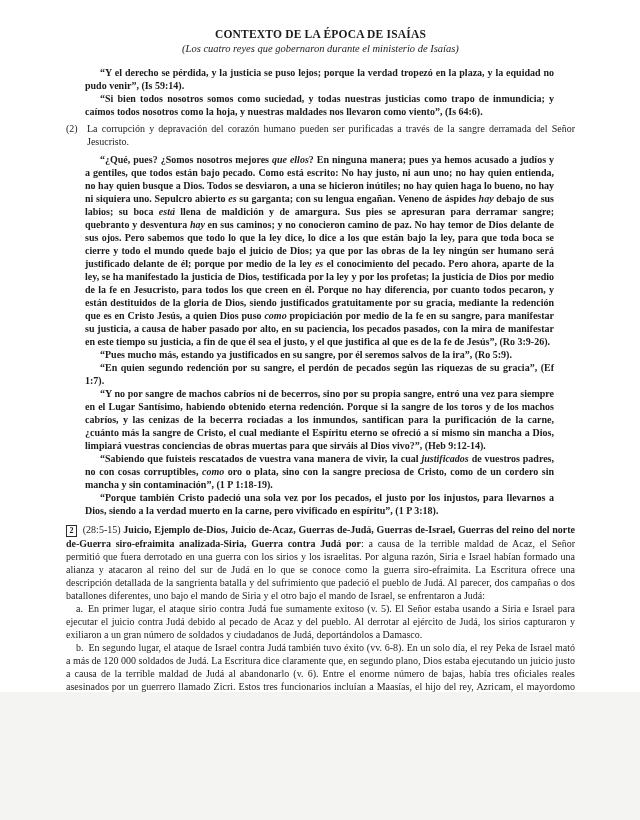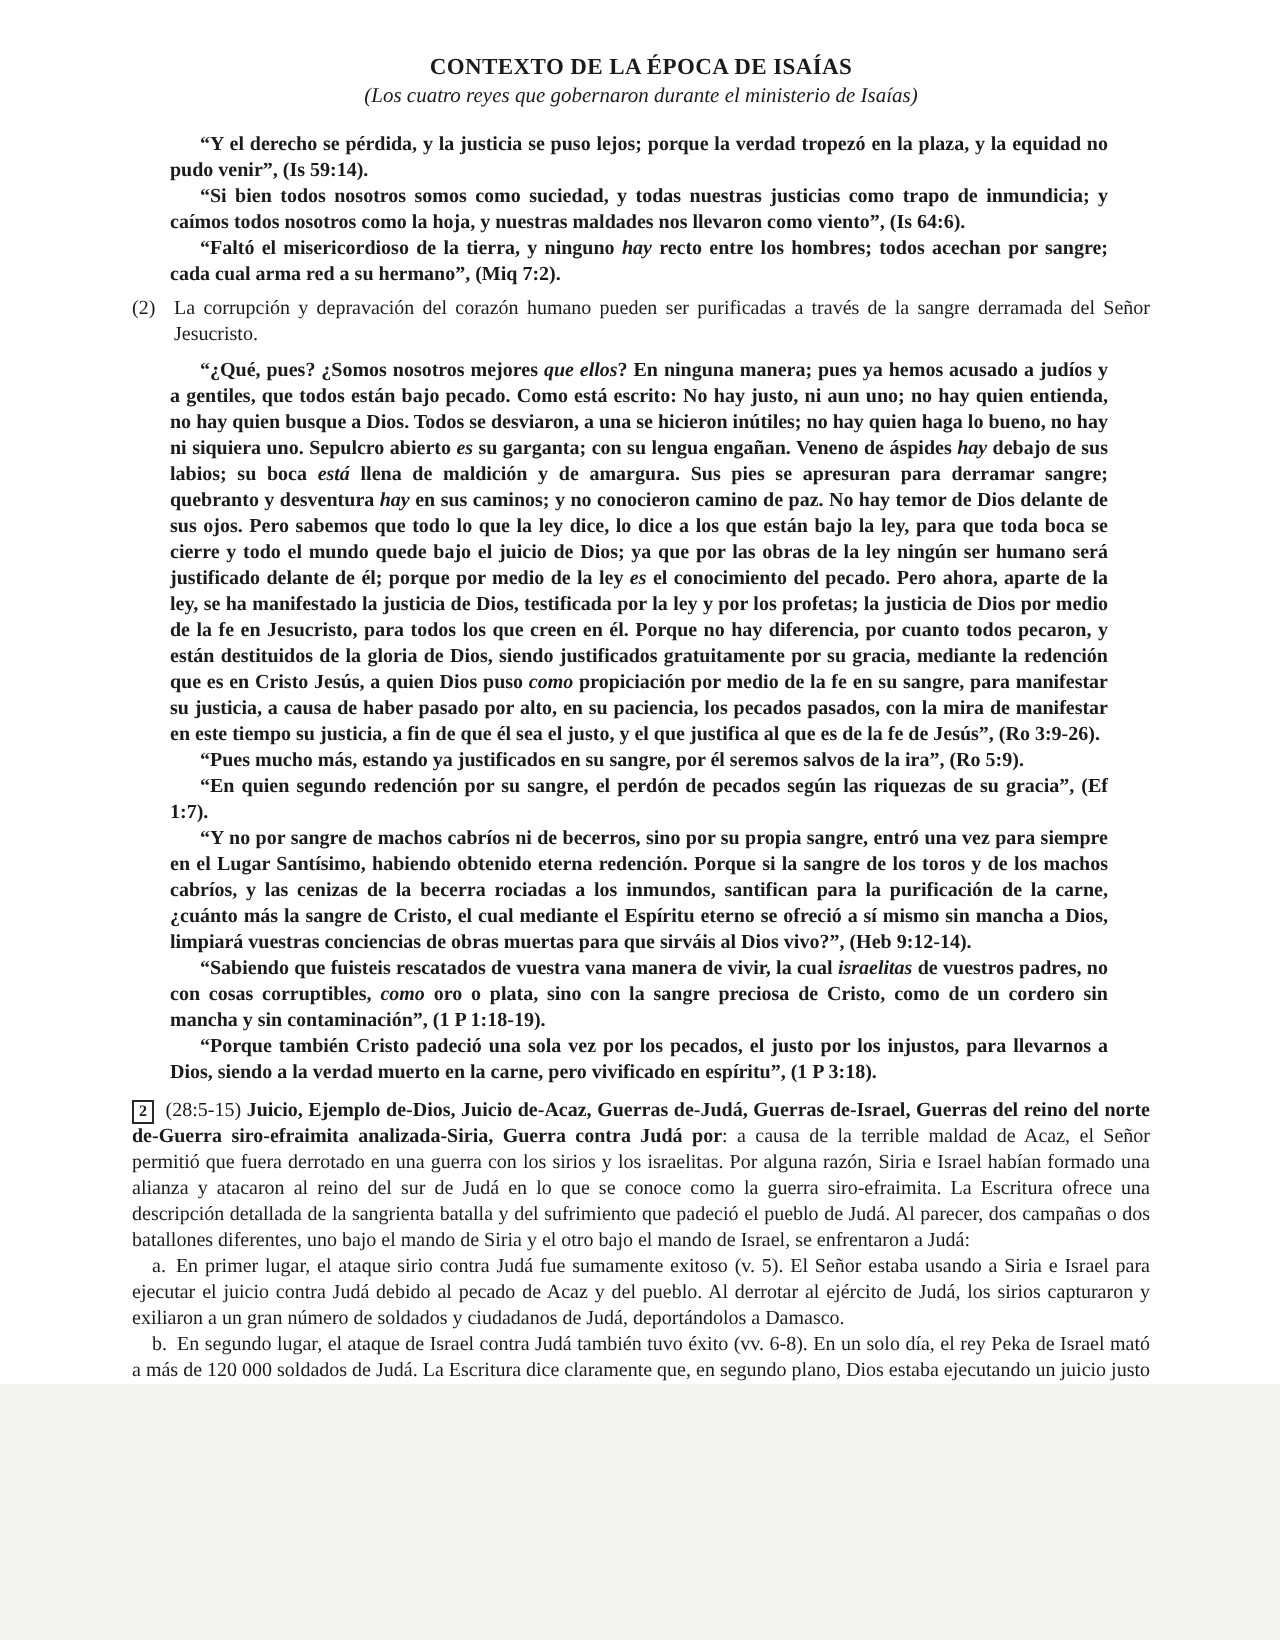--- a/index.html
+++ b/index.html
@@ -89,27 +89,26 @@
 
 <div class="page">
   <div class="content">
     <div class="title-block">
       <div class="doc-title">CONTEXTO DE LA ÉPOCA DE ISAÍAS</div>
       <div class="doc-subtitle">(Los cuatro reyes que gobernaron durante el ministerio de Isaías)</div>
     </div>
     <div id="doc-body">
         <p class="para quote">“Y el derecho se pérdida, y la justicia se puso lejos; porque la verdad tropezó en la plaza, y la equidad no pudo venir”, (Is 59:14).</p>
         <p class="para quote">“Si bien todos nosotros somos como suciedad, y todas nuestras justicias como trapo de inmundicia; y caímos todos nosotros como la hoja, y nuestras maldades nos llevaron como viento”, (Is 64:6).</p>
-        <p class="para quote">“Faltó el misericordioso de la tierra, y ninguno <i>hay</i> recto entre los hombres; todos acechan por sangre; cada cual arma red a su hermano”, (Miq 7:2).</p>
         <p class="para numbered"><span class="num-label">(2)</span>La corrupción y depravación del corazón humano pueden ser purificadas a través de la sangre derramada del Señor Jesucristo.</p>
         <p class="para quote">“¿Qué, pues? ¿Somos nosotros mejores <i>que ellos</i>? En ninguna manera; pues ya hemos acusado a judíos y a gentiles, que todos están bajo pecado. Como está escrito: No hay justo, ni aun uno; no hay quien entienda, no hay quien busque a Dios. Todos se desviaron, a una se hicieron inútiles; no hay quien haga lo bueno, no hay ni siquiera uno. Sepulcro abierto <i>es</i> su garganta; con su lengua engañan. Veneno de áspides <i>hay</i> debajo de sus labios; su boca <i>está</i> llena de maldición y de amargura. Sus pies se apresuran para derramar sangre; quebranto y desventura <i>hay</i> en sus caminos; y no conocieron camino de paz. No hay temor de Dios delante de sus ojos. Pero sabemos que todo lo que la ley dice, lo dice a los que están bajo la ley, para que toda boca se cierre y todo el mundo quede bajo el juicio de Dios; ya que por las obras de la ley ningún ser humano será justificado delante de él; porque por medio de la ley <i>es</i> el conocimiento del pecado. Pero ahora, aparte de la ley, se ha manifestado la justicia de Dios, testificada por la ley y por los profetas; la justicia de Dios por medio de la fe en Jesucristo, para todos los que creen en él. Porque no hay diferencia, por cuanto todos pecaron, y están destituidos de la gloria de Dios, siendo justificados gratuitamente por su gracia, mediante la redención que es en Cristo Jesús, a quien Dios puso <i>como</i> propiciación por medio de la fe en su sangre, para manifestar su justicia, a causa de haber pasado por alto, en su paciencia, los pecados pasados, con la mira de manifestar en este tiempo su justicia, a fin de que él sea el justo, y el que justifica al que es de la fe de Jesús”, (Ro 3:9-26).</p>
         <p class="para quote">“Pues mucho más, estando ya justificados en su sangre, por él seremos salvos de la ira”, (Ro 5:9).</p>
         <p class="para quote">“En quien segundo redención por su sangre, el perdón de pecados según las riquezas de su gracia”, (Ef 1:7).</p>
         <p class="para quote">“Y no por sangre de machos cabríos ni de becerros, sino por su propia sangre, entró una vez para siempre en el Lugar Santísimo, habiendo obtenido eterna redención. Porque si la sangre de los toros y de los machos cabríos, y las cenizas de la becerra rociadas a los inmundos, santifican para la purificación de la carne, ¿cuánto más la sangre de Cristo, el cual mediante el Espíritu eterno se ofreció a sí mismo sin mancha a Dios, limpiará vuestras conciencias de obras muertas para que sirváis al Dios vivo?”, (Heb 9:12-14).</p>
-        <p class="para quote">“Sabiendo que fuisteis rescatados de vuestra vana manera de vivir, la cual <i>israelitas</i> de vuestros padres, no con cosas corruptibles, <i>como</i> oro o plata, sino con la sangre preciosa de Cristo, como de un cordero sin mancha y sin contaminación”, (1 P 1:18-19).</p>
+        <p class="para quote">“Sabiendo que fuisteis rescatados de vuestra vana manera de vivir, la cual <i>justificados</i> de vuestros padres, no con cosas corruptibles, <i>como</i> oro o plata, sino con la sangre preciosa de Cristo, como de un cordero sin mancha y sin contaminación”, (1 P 1:18-19).</p>
         <p class="para quote">“Porque también Cristo padeció una sola vez por los pecados, el justo por los injustos, para llevarnos a Dios, siendo a la verdad muerto en la carne, pero vivificado en espíritu”, (1 P 3:18).</p>
         <p class="para section"><span class="sec-box">2</span> (28:5-15) <b>Juicio, Ejemplo de-Dios, Juicio de-Acaz, Guerras de-Judá, Guerras de-Israel, Guerras del reino del norte de-Guerra siro-efraimita analizada-Siria, Guerra contra Judá por</b>: a causa de la terrible maldad de Acaz, el Señor permitió que fuera derrotado en una guerra con los sirios y los israelitas. Por alguna razón, Siria e Israel habían formado una alianza y atacaron al reino del sur de Judá en lo que se conoce como la guerra siro-efraimita. La Escritura ofrece una descripción detallada de la sangrienta batalla y del sufrimiento que padeció el pueblo de Judá. Al parecer, dos campañas o dos batallones diferentes, uno bajo el mando de Siria y el otro bajo el mando de Israel, se enfrentaron a Judá:</p>
         <p class="para sub-item"><span>a.</span> En primer lugar, el ataque sirio contra Judá fue sumamente exitoso (v. 5). El Señor estaba usando a Siria e Israel para ejecutar el juicio contra Judá debido al pecado de Acaz y del pueblo. Al derrotar al ejército de Judá, los sirios capturaron y exiliaron a un gran número de soldados y ciudadanos de Judá, deportándolos a Damasco.</p>
         <p class="para sub-item"><span>b.</span> En segundo lugar, el ataque de Israel contra Judá también tuvo éxito (vv. 6-8). En un solo día, el rey Peka de Israel mató a más de 120 000 soldados de Judá. La Escritura dice claramente que, en segundo plano, Dios estaba ejecutando un juicio justo a causa de la terrible maldad de Judá al abandonarlo (v. 6). Entre el enorme número de bajas, había tres oficiales reales asesinados por un guerrero llamado Zicri. Estos tres funcionarios incluían a Maasías, el hijo del rey, Azricam, el mayordomo del palacio, y Elcana, segundo al mando del rey (v. 7). Pero la devastación de su ejército no fue la única pérdida sufrida por Judá. Marchando por el campo, el ejército de Israel saqueó las ciudades de Judea, tomó cautivos</p>
       </div>
   </div>
   <div class="page-number">18</div>
 </div>
 
 </body></html>

